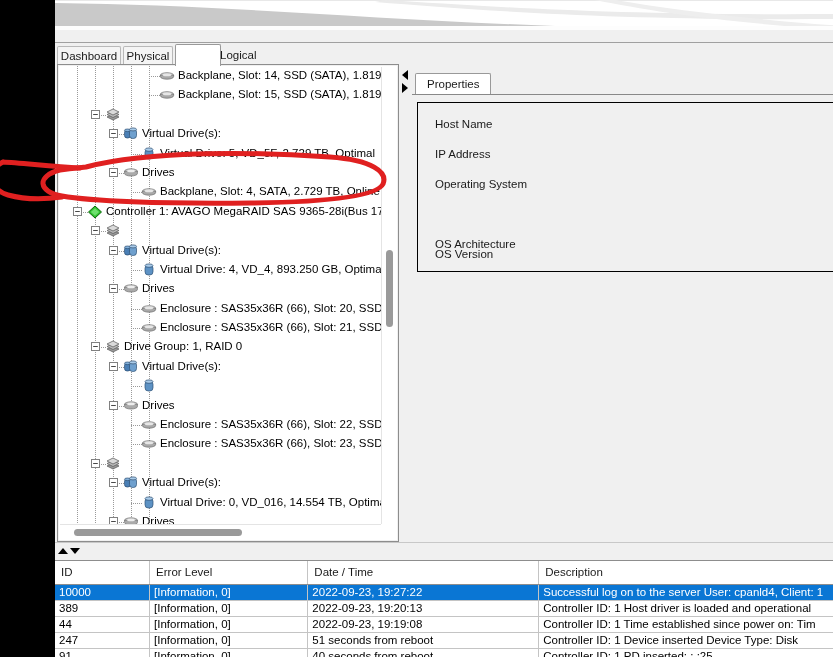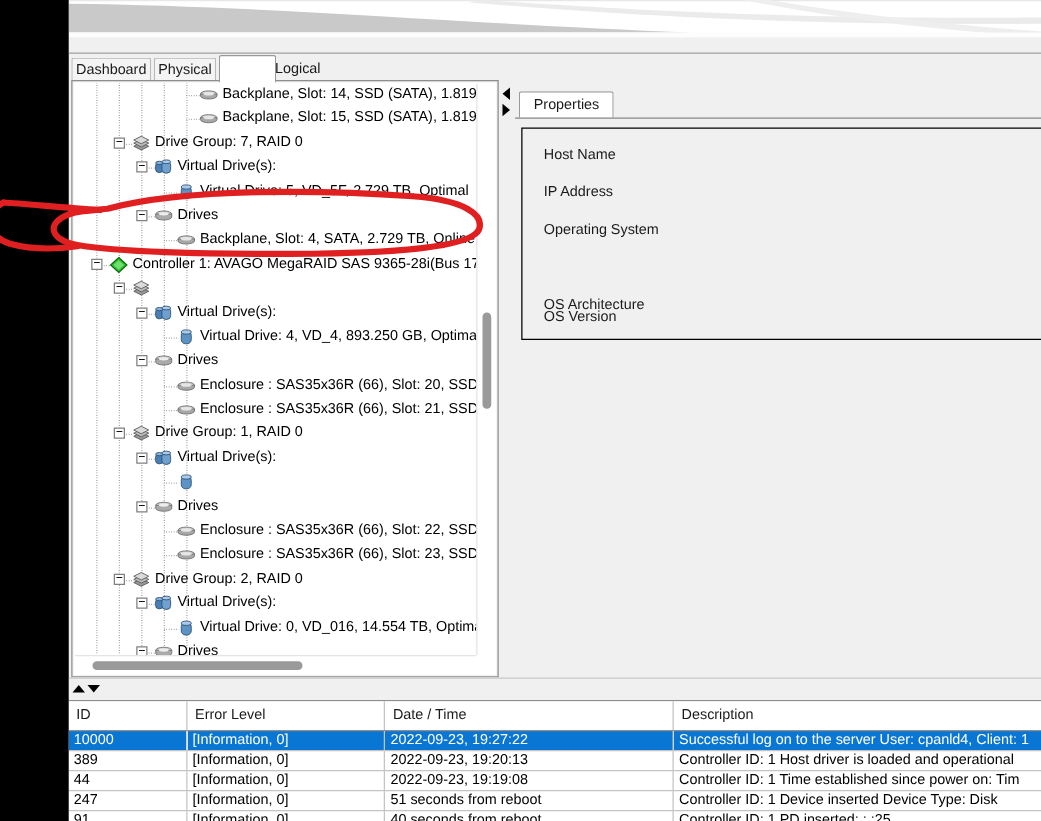--- a/index.html
+++ b/index.html
@@ -256,21 +256,20 @@
                 <span class="lbl" style="position: absolute; left: 119px; top: 0px;">Backplane, Slot: 15, SSD  (SATA), 1.819 TB, Or</span>
               </div>
               <div class="trow">
                 <div class="hstub" style="left: 36px; width: 12px; top: 10px;"></div>
                 <div class="expander" style="left: 32px; top: 5px;">−</div>
                 <span class="ico" style="left: 46px; top: 3px;"><svg width="16" height="14" viewBox="0 0 16 14">
                     <path d="M2 9 L8 6 L14 9 L8 12 Z" fill="#9a9a9a" stroke="#555" stroke-width=".7"></path>
                     <path d="M2 6.5 L8 3.5 L14 6.5 L8 9.5 Z" fill="#bcbcbc" stroke="#555" stroke-width=".7"></path>
                     <path d="M2 4 L8 1 L14 4 L8 7 Z" fill="#dadada" stroke="#555" stroke-width=".7"></path>
                   </svg></span>
-                <span class="lbl" style="position: absolute; left: 65px; top: 0px;">Drive Group: 7, RAID  0</span>
               </div>
               <div class="trow">
                 <div class="hstub" style="left: 54px; width: 12px; top: 10px;"></div>
                 <div class="expander" style="left: 50px; top: 5px;">−</div>
                 <span class="ico" style="left: 64px; top: 3px;"><svg width="16" height="14" viewBox="0 0 16 14">
                     <rect x="1.5" y="3" width="6" height="8" rx="2.6" fill="#4a7fb5" stroke="#2d4f73" stroke-width=".7"></rect>
                     <ellipse cx="4.5" cy="3.3" rx="3" ry="1.3" fill="#87b3dc" stroke="#2d4f73" stroke-width=".7"></ellipse>
                     <rect x="6.5" y="2" width="7" height="9.5" rx="3" fill="#6fa0ce" stroke="#2d4f73" stroke-width=".7"></rect>
                     <ellipse cx="10" cy="2.4" rx="3.5" ry="1.5" fill="#a9cbe9" stroke="#2d4f73" stroke-width=".7"></ellipse>
                   </svg></span>
@@ -425,21 +424,20 @@
                 <span class="lbl" style="position: absolute; left: 101px; top: 0px;">Enclosure : SAS35x36R (66), Slot: 23, SSD  (SA</span>
               </div>
               <div class="trow">
                 <div class="hstub" style="left: 36px; width: 12px; top: 10px;"></div>
                 <div class="expander" style="left: 32px; top: 5px;">−</div>
                 <span class="ico" style="left: 46px; top: 3px;"><svg width="16" height="14" viewBox="0 0 16 14">
                     <path d="M2 9 L8 6 L14 9 L8 12 Z" fill="#9a9a9a" stroke="#555" stroke-width=".7"></path>
                     <path d="M2 6.5 L8 3.5 L14 6.5 L8 9.5 Z" fill="#bcbcbc" stroke="#555" stroke-width=".7"></path>
                     <path d="M2 4 L8 1 L14 4 L8 7 Z" fill="#dadada" stroke="#555" stroke-width=".7"></path>
                   </svg></span>
-                <span class="lbl" style="position: absolute; left: 65px; top: 0px;">Drive Group: 2, RAID  0</span>
               </div>
               <div class="trow">
                 <div class="hstub" style="left: 54px; width: 12px; top: 10px;"></div>
                 <div class="expander" style="left: 50px; top: 5px;">−</div>
                 <span class="ico" style="left: 64px; top: 3px;"><svg width="16" height="14" viewBox="0 0 16 14">
                     <rect x="1.5" y="3" width="6" height="8" rx="2.6" fill="#4a7fb5" stroke="#2d4f73" stroke-width=".7"></rect>
                     <ellipse cx="4.5" cy="3.3" rx="3" ry="1.3" fill="#87b3dc" stroke="#2d4f73" stroke-width=".7"></ellipse>
                     <rect x="6.5" y="2" width="7" height="9.5" rx="3" fill="#6fa0ce" stroke="#2d4f73" stroke-width=".7"></rect>
                     <ellipse cx="10" cy="2.4" rx="3.5" ry="1.5" fill="#a9cbe9" stroke="#2d4f73" stroke-width=".7"></ellipse>
                   </svg></span>

